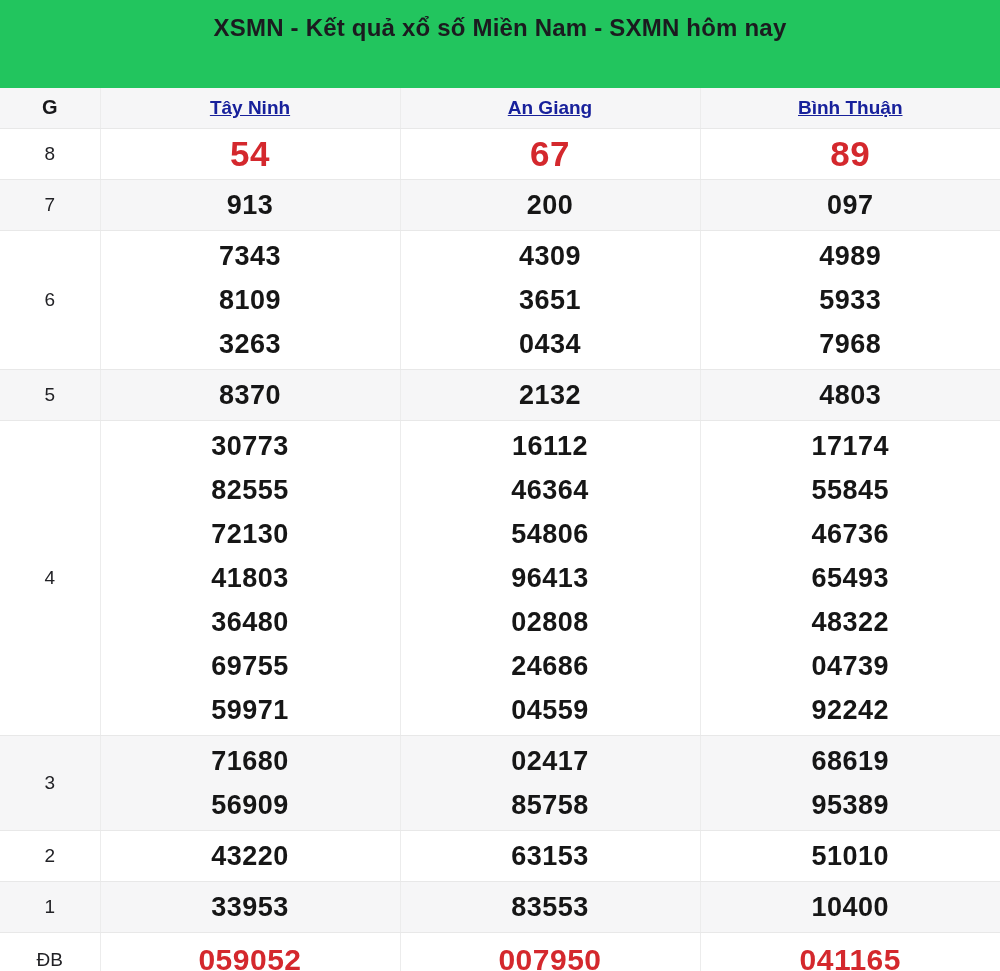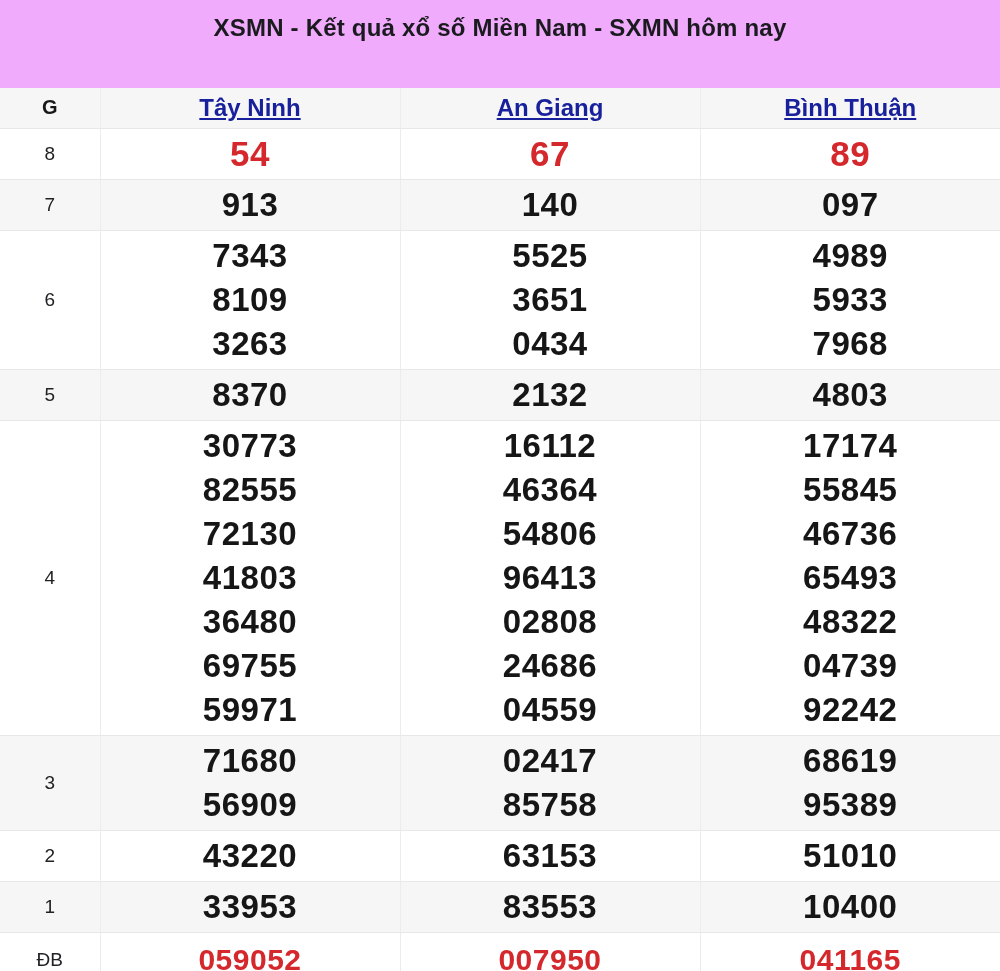--- a/index.html
+++ b/index.html
@@ -5,21 +5,21 @@
   * { margin: 0; padding: 0; box-sizing: border-box; }
   html, body {
     width: 1000px;
     background: #ffffff;
     font-family: "Liberation Sans", "DejaVu Sans", sans-serif;
   }
   
   .banner {
     width: 1000px;
     height: 88px;
-    background: #f0abfc;
+    background: #22c55e;
     text-align: center;
     padding-top: 14px;
   }
   .banner h1 {
     font-size: 24px;
     font-weight: 700;
     color: #1b1b1f;
     letter-spacing: 0.2px;
   }
   .breadcrumb {
@@ -50,21 +50,21 @@
     border-left: 1px solid #ececec;
     border-bottom: 1px solid #e8e8e8;
     text-align: center;
     vertical-align: middle;
   }
   table.results th:first-child,
   table.results td:first-child { border-left: none; }
   thead th {
     height: 40px;
     background: #f6f6f7;
-    font-size: 24px;
+    font-size: 19px;
   }
   thead th.corner {
     color: #17171a;
     font-weight: 700;
     font-size: 20px;
   }
   thead th a.prov-link {
     color: #18219b;
     font-weight: 700;
     text-decoration: underline;
@@ -72,21 +72,21 @@
   }
   tbody tr:nth-child(even) { background: #f6f6f7; }
   tbody tr:nth-child(odd)  { background: #ffffff; }
   td.tier {
     font-size: 19px;
     font-weight: 400;
     color: #222226;
   }
   td.nums { padding: 3px 0; }
   .num {
-    font-size: 33px;
+    font-size: 27px;
     font-weight: 700;
     color: #161616;
     line-height: 44px;
     letter-spacing: 0.5px;
   }
   tr.highlight-8 .num {
     color: #d4282d;
     font-size: 35px;
   }
   tr.highlight-db .num {
@@ -130,35 +130,35 @@
         <td class="nums">
           <div class="num">89</div>
         </td>
       </tr>
       <tr>
         <td class="tier">7</td>
         <td class="nums">
           <div class="num">913</div>
         </td>
         <td class="nums">
-          <div class="num">140</div>
+          <div class="num">200</div>
         </td>
         <td class="nums">
           <div class="num">097</div>
         </td>
       </tr>
       <tr>
         <td class="tier">6</td>
         <td class="nums">
           <div class="num">7343</div>
           <div class="num">8109</div>
           <div class="num">3263</div>
         </td>
         <td class="nums">
-          <div class="num">5525</div>
+          <div class="num">4309</div>
           <div class="num">3651</div>
           <div class="num">0434</div>
         </td>
         <td class="nums">
           <div class="num">4989</div>
           <div class="num">5933</div>
           <div class="num">7968</div>
         </td>
       </tr>
       <tr>

